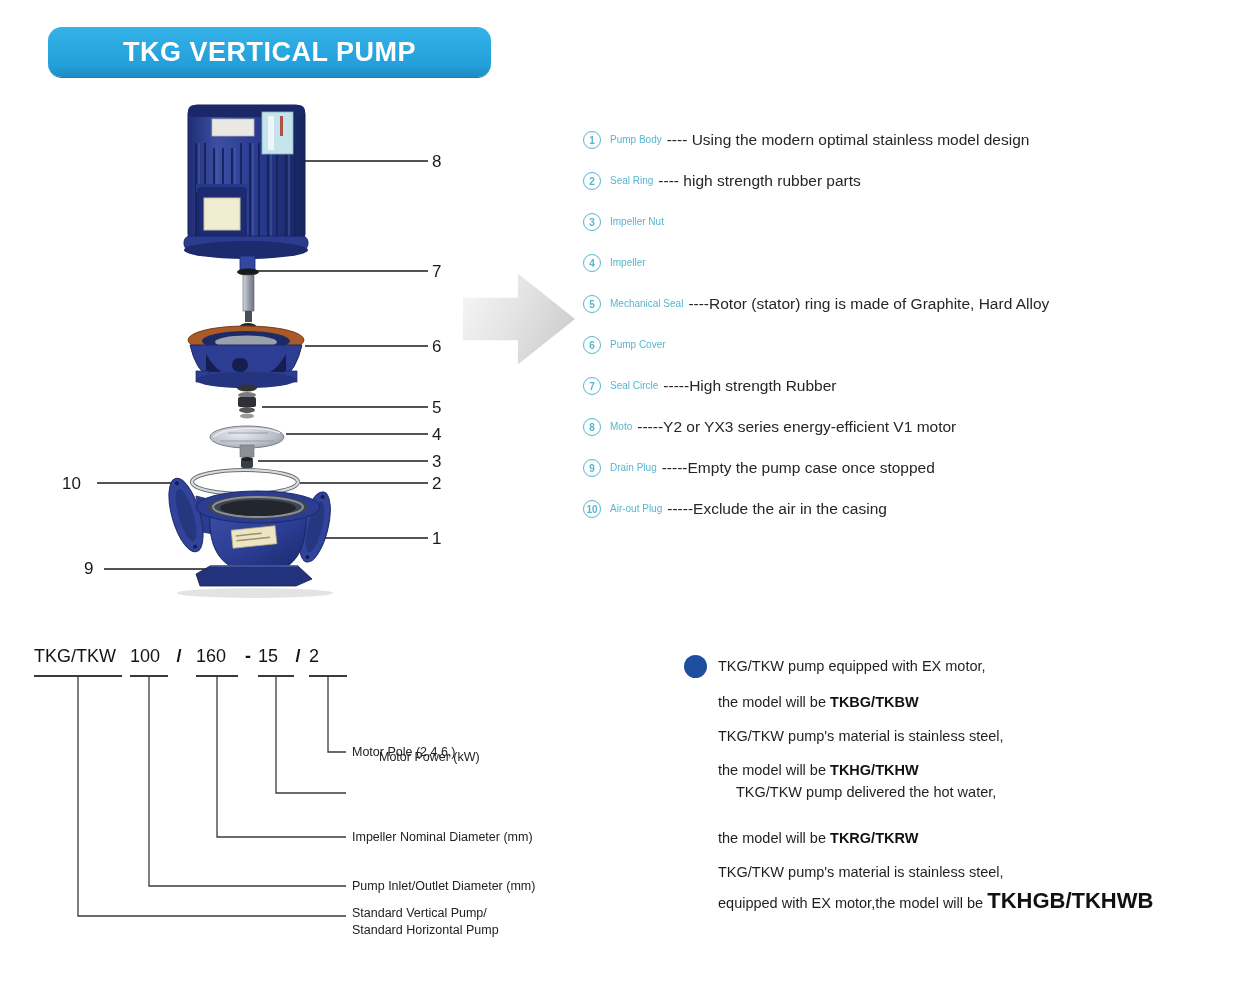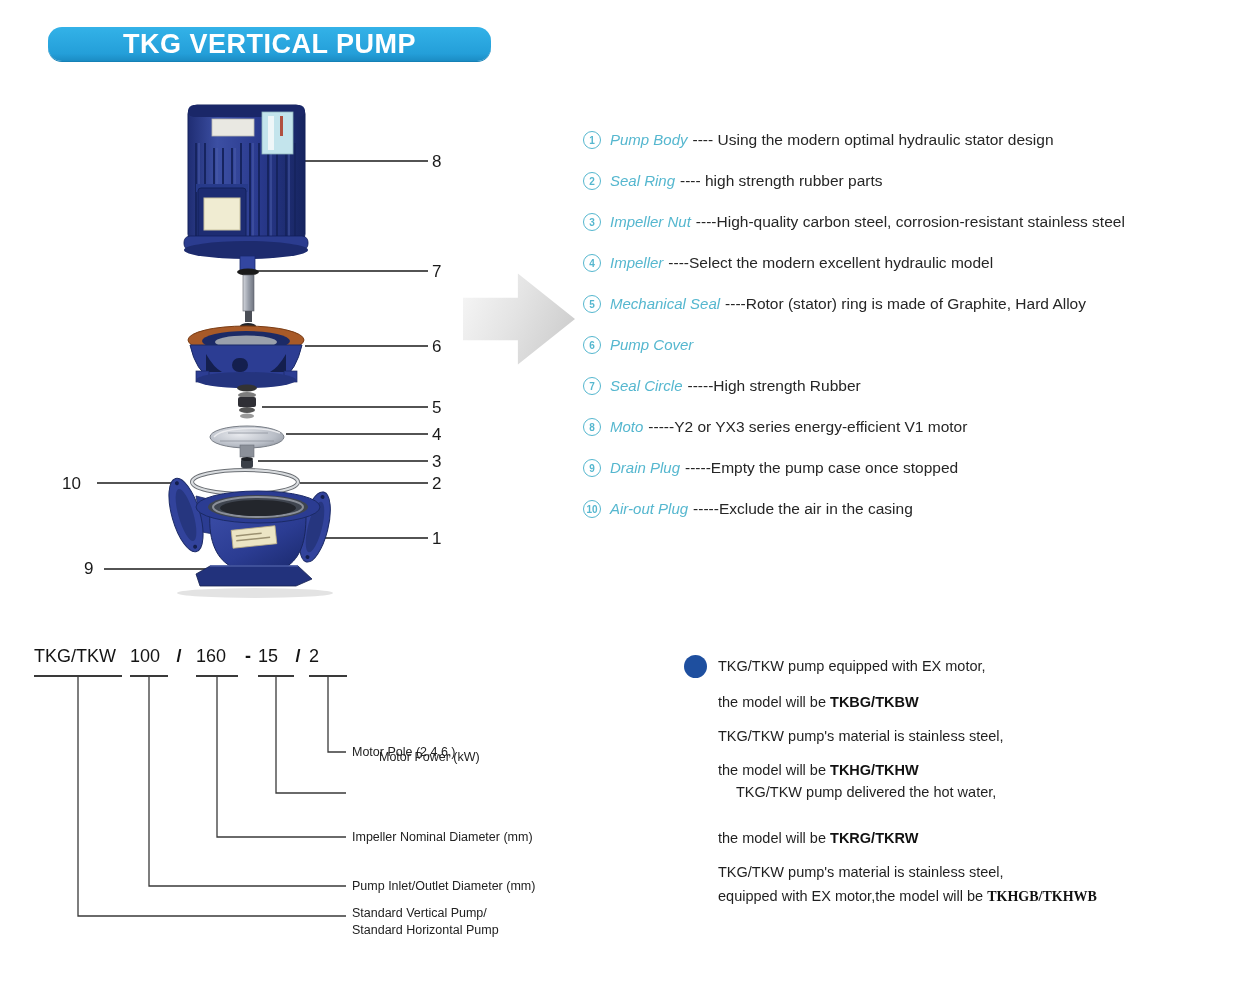--- a/index.html
+++ b/index.html
@@ -1,33 +1,33 @@
 <!DOCTYPE html>
 <html><head>
 <meta charset="utf-8">
 <style>
   html,body{margin:0;padding:0;background:#ffffff;}
   #page{position:relative;width:1234px;height:1000px;background:#ffffff;overflow:hidden;
         font-family:"Liberation Sans",sans-serif;}
   .abs{position:absolute;}
 
   
-  .banner{left:48px;top:27px;width:443px;height:34px;border-radius:14px;
+  .banner{left:48px;top:27px;width:443px;height:50px;border-radius:14px;
           background:linear-gradient(180deg,#33b2e8 0%,#249fd9 78%,#1b8cc4 100%);
           display:flex;align-items:center;justify-content:center;
           box-shadow:0 1px 0 #1581b6;}
   .banner span{color:#ffffff;font-weight:bold;font-size:27px;letter-spacing:.5px;}
 
   
   .plist{left:583px;top:129px;width:652px;}
   .list-item{display:flex;align-items:center;height:21px;margin-bottom:20px;white-space:nowrap;}
   .circ{flex:0 0 auto;width:18px;height:18px;border:1.4px solid #55b7cf;border-radius:50%;
         color:#55b7cf;font-size:10px;line-height:18px;text-align:center;margin-right:9px;
         box-sizing:border-box;font-weight:bold;}
-  .pname{color:#55b7cf;font-size:15px;margin-right:5px;font-style:italic;}
+  .pname{color:#55b7cf;font-size:10px;margin-right:5px;}
   .pdesc{color:#262626;font-size:15.5px;}
 
   
   .callout-num{font-size:17px;color:#1a1a1a;}
 
   
   .arrow{left:463px;top:266px;width:112px;height:106px;
          background:linear-gradient(115deg,#f8f8f8 0%,#e4e4e4 45%,#c7c7c7 100%);
          clip-path:polygon(0 30%,49% 30%,49% 7%,100% 50%,49% 93%,49% 70%,0 70%);}
 
@@ -35,21 +35,21 @@
   .model-seg{top:644px;height:31px;border-bottom:2px solid #3a3a3a;
              font-weight:normal;font-size:18px;color:#141414;line-height:24px;}
   .model-sep{top:644px;height:31px;text-align:center;font-weight:bold;font-size:18px;
              color:#141414;line-height:24px;}
   .nom-label{font-size:12.5px;color:#222222;white-space:nowrap;}
 
   
   .note-bullet{left:684px;top:655px;width:23px;height:23px;border-radius:50%;background:#1e4f9f;}
   .note-line{left:718px;font-size:14.5px;color:#1f1f1f;white-space:nowrap;}
   .note-line b{font-weight:bold;color:#111111;}
-  .note-line.big b{font-size:14px;font-family:Liberation Serif, serif;}
+  .note-line.big b{font-size:22px;}
 
   svg{display:block;}
 </style>
 </head>
 <body>
 
 <div id="page">
 
   <div class="abs banner">
     <span>TKG VERTICAL PUMP</span>
@@ -228,36 +228,34 @@
   <span class="abs callout-num" style="left:432px;top:529px;">1</span>
   <span class="abs callout-num" style="left:62px;top:474px;">10</span>
   <span class="abs callout-num" style="left:84px;top:559px;">9</span>
 
   <div class="abs arrow"></div>
 
   <div class="abs plist">
     <div class="list-item">
       <span class="circ">1</span>
       <span class="pname">Pump Body</span>
-      <span class="pdesc">---- Using the modern optimal hydraulic stator design</span>
+      <span class="pdesc">---- Using the modern optimal stainless model design</span>
     </div>
     <div class="list-item">
       <span class="circ">2</span>
       <span class="pname">Seal Ring</span>
       <span class="pdesc">---- high strength rubber parts</span>
     </div>
     <div class="list-item">
       <span class="circ">3</span>
       <span class="pname">Impeller Nut</span>
-      <span class="pdesc">----High-quality carbon steel, corrosion-resistant stainless steel</span>
     </div>
     <div class="list-item">
       <span class="circ">4</span>
       <span class="pname">Impeller</span>
-      <span class="pdesc">----Select the modern excellent hydraulic model</span>
     </div>
     <div class="list-item">
       <span class="circ">5</span>
       <span class="pname">Mechanical Seal</span>
       <span class="pdesc">----Rotor (stator) ring is made of Graphite, Hard Alloy</span>
     </div>
     <div class="list-item">
       <span class="circ">6</span>
       <span class="pname">Pump Cover</span>
     </div>

